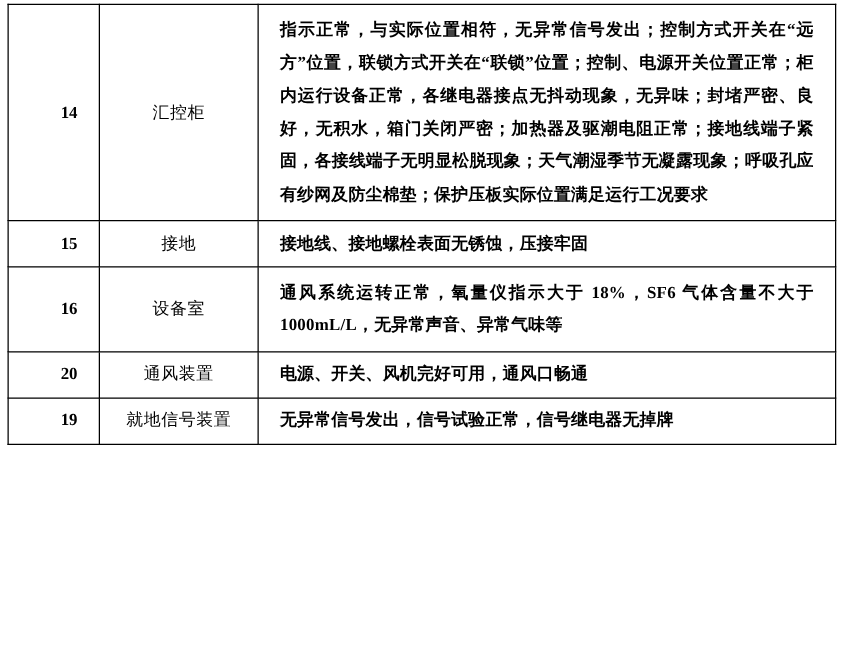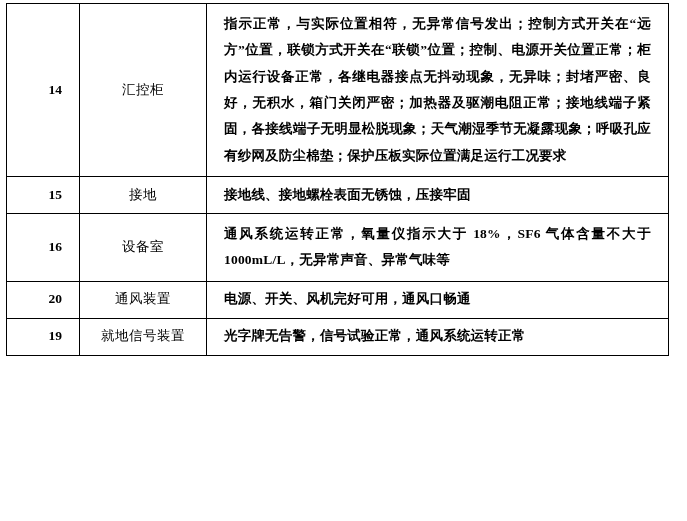--- a/index.html
+++ b/index.html
@@ -84,17 +84,17 @@
         <td class="col-desc long">通风系统运转正常，氧量仪指示大于 18%，SF6 气体含量不大于 1000mL/L，无异常声音、异常气味等</td>
       </tr>
       <tr class="row-tall">
         <td class="col-no">20</td>
         <td class="col-item">通风装置</td>
         <td class="col-desc">电源、开关、风机完好可用，通风口畅通</td>
       </tr>
       <tr class="row-tall">
         <td class="col-no">19</td>
         <td class="col-item">就地信号装置</td>
-        <td class="col-desc">光字牌无告警，信号试验正常，通风系统运转正常</td>
+        <td class="col-desc">无异常信号发出，信号试验正常，信号继电器无掉牌</td>
       </tr>
     </tbody>
   </table>
 </div>
 
 </body></html>

